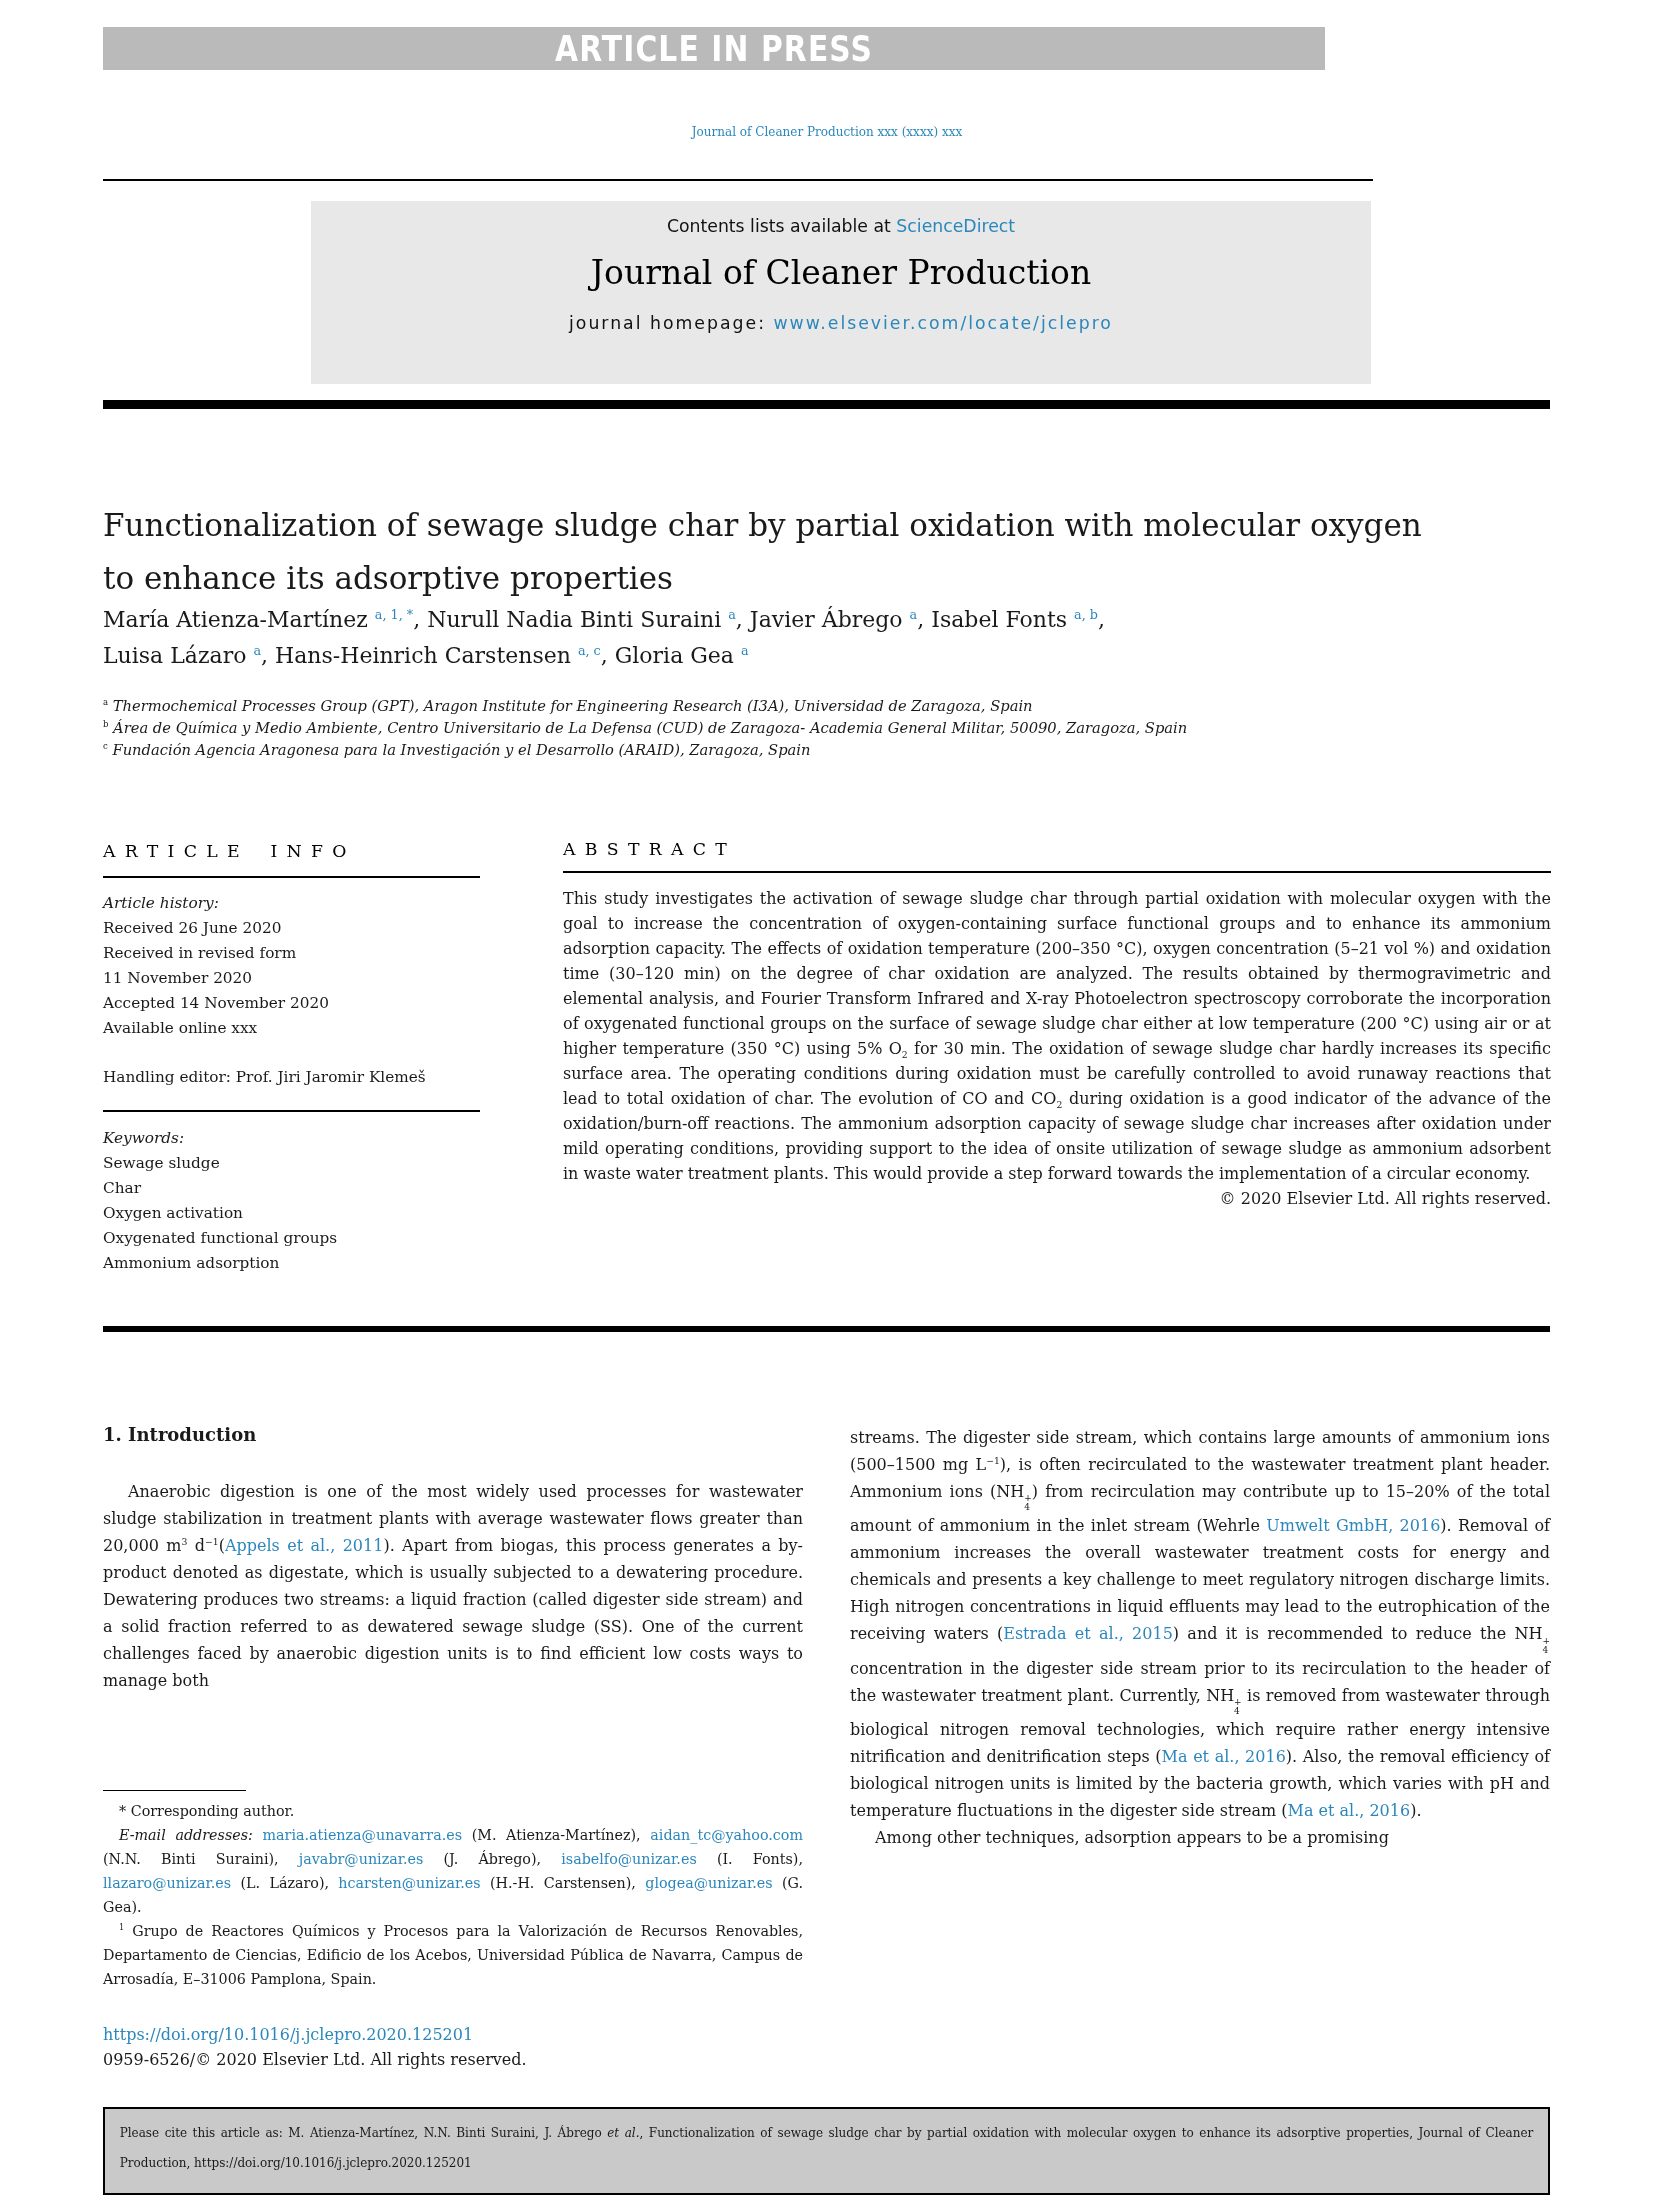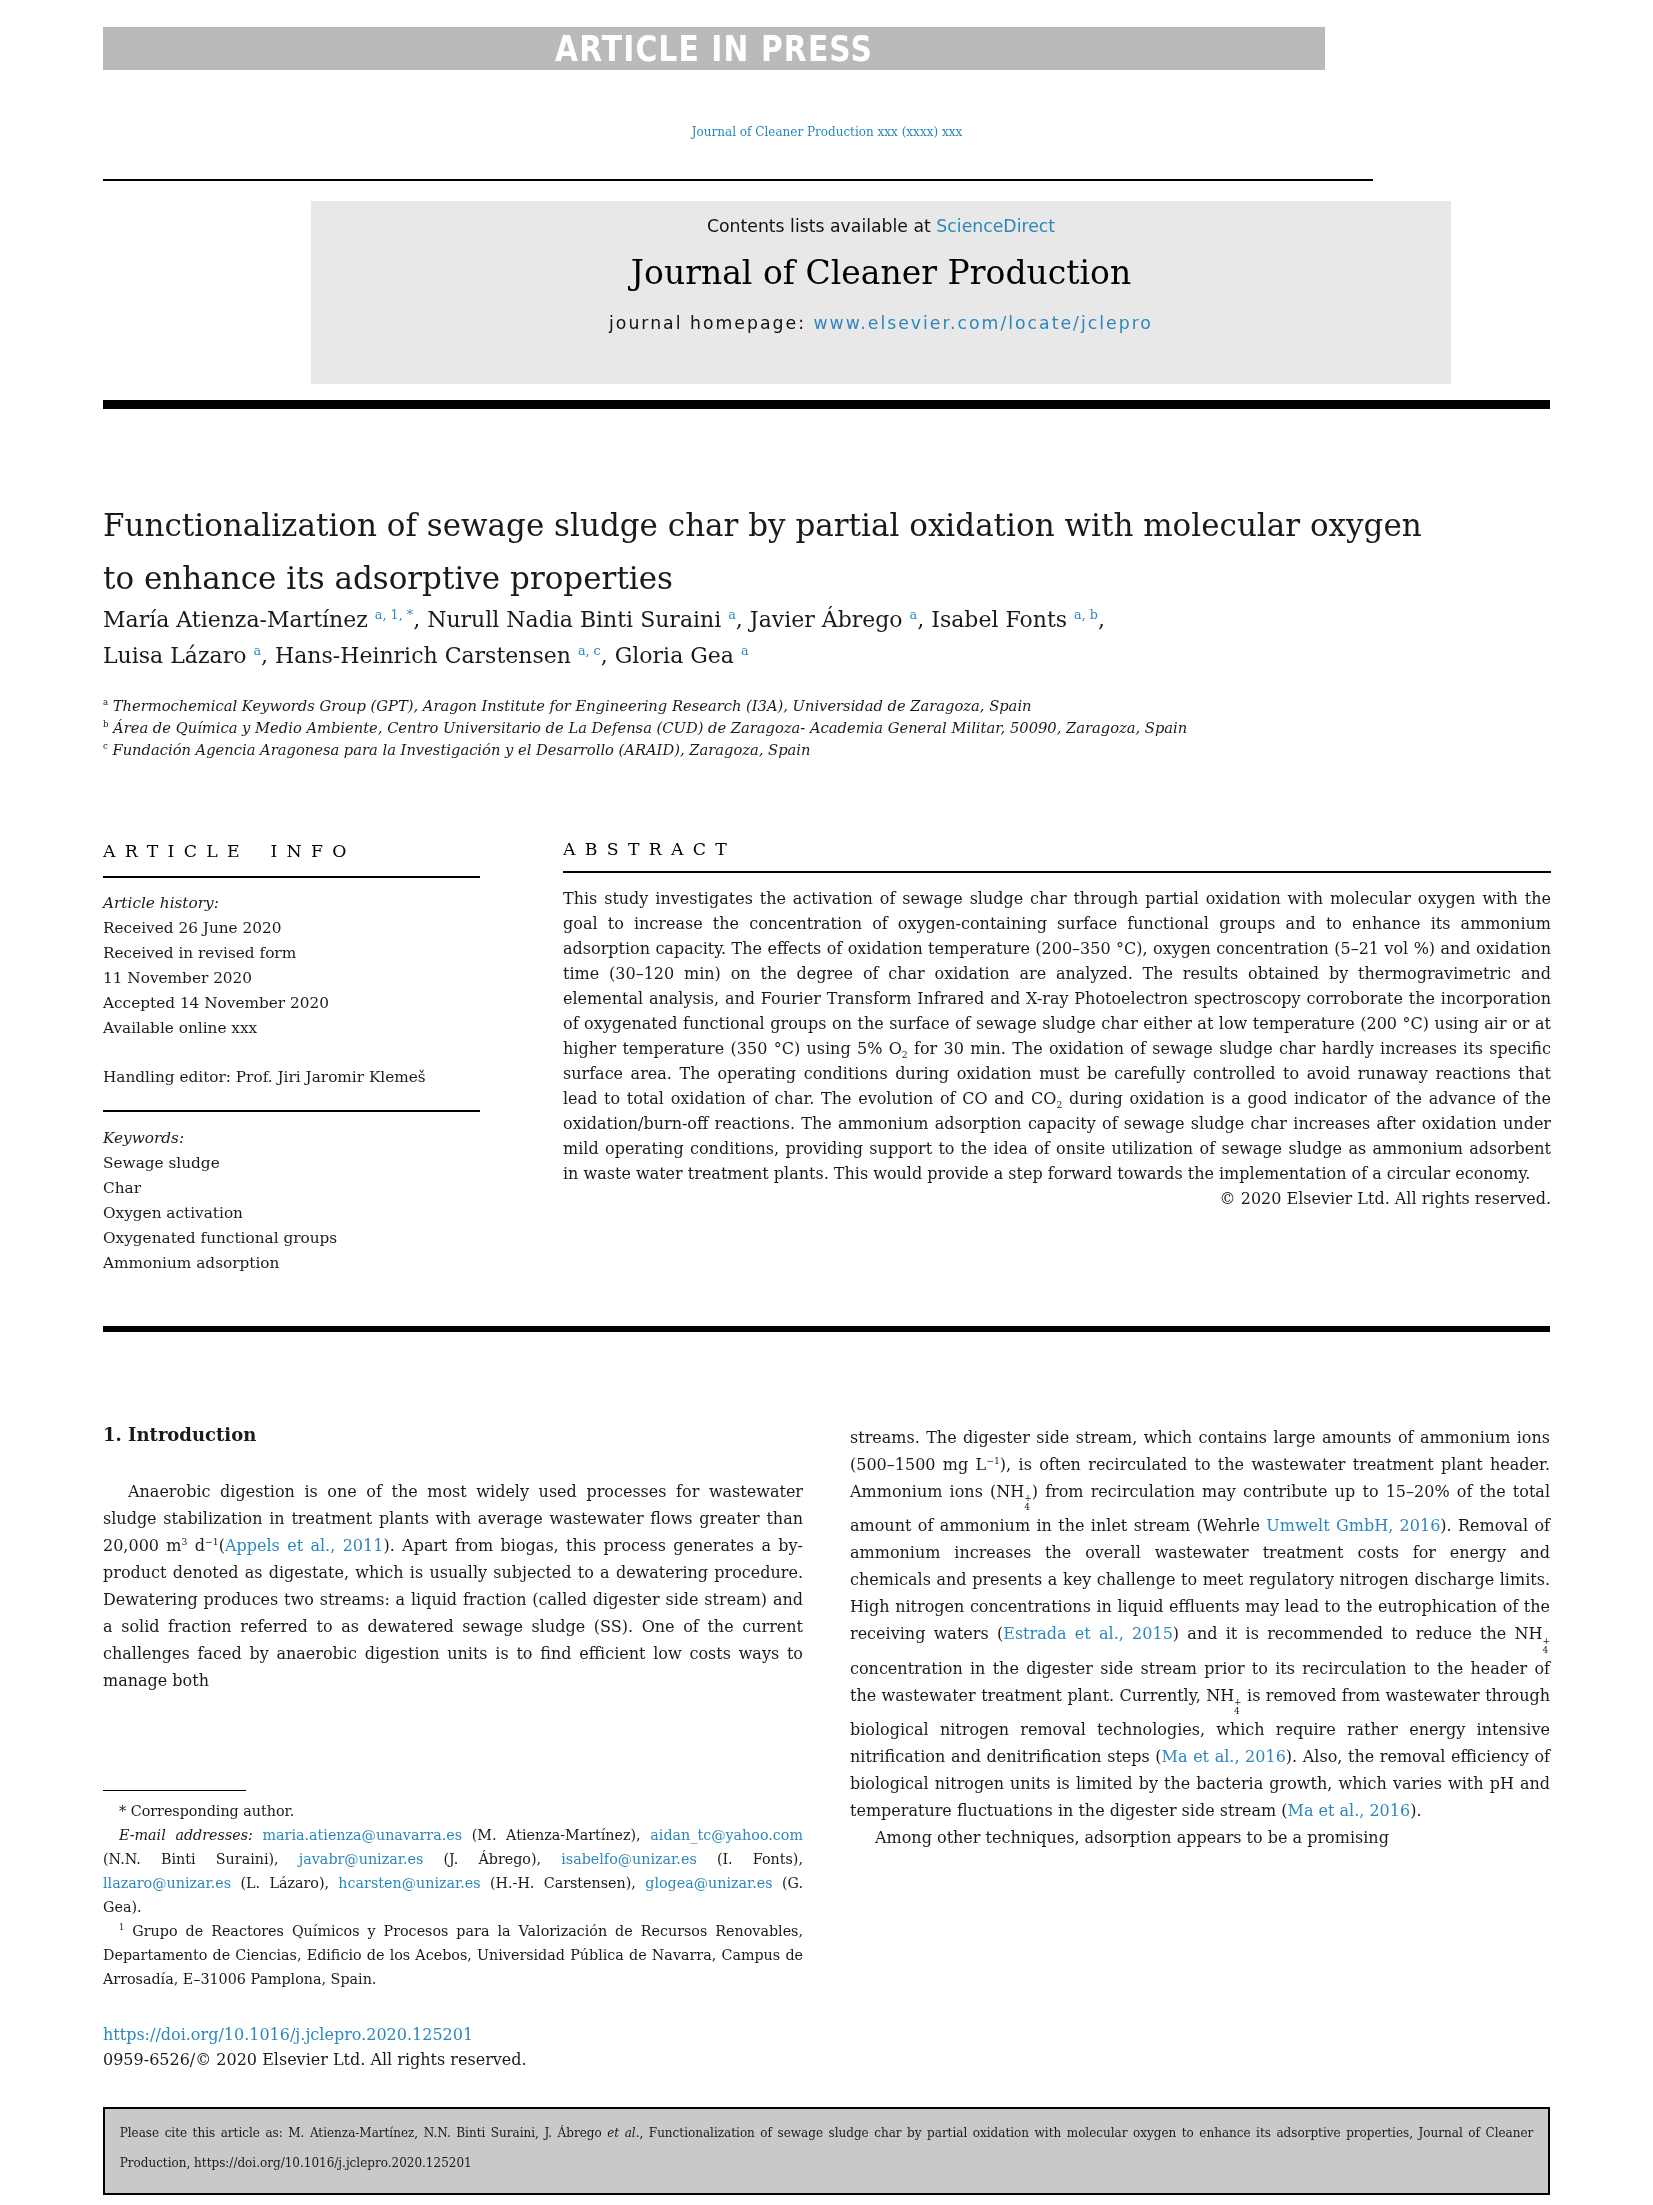--- a/index.html
+++ b/index.html
@@ -16,21 +16,21 @@
           background:var(--banner-bg);display:flex;align-items:center;justify-content:center;}
   .banner-text{font-family:"DejaVu Sans",sans-serif;font-weight:bold;font-size:35px;color:#ffffff;
                letter-spacing:1.3px;white-space:nowrap;display:inline-block;transform:scaleX(.85);}
 
   .journal-ref{position:absolute;top:125px;left:0;width:100%;text-align:center;
                font-size:12px;color:var(--link);}
 
   .rule-thin{position:absolute;top:179px;left:103px;width:1270px;height:2px;background:#000;}
 
   
-  .masthead{position:absolute;top:201px;left:311px;width:1140px;height:183px;
+  .masthead{position:absolute;top:201px;left:311px;width:1060px;height:183px;
             background:var(--masthead-bg);text-align:center;}
   .contents-line{margin-top:14.7px;font-family:"DejaVu Sans",sans-serif;font-size:17.3px;color:#111;}
   .journal-name{margin-top:17.3px;font-size:33px;color:#000;}
   .homepage-line{margin-top:21.3px;font-family:"DejaVu Sans",sans-serif;font-size:17.3px;
                  letter-spacing:2px;color:#111;}
   .bar-thick{position:absolute;top:400px;left:103px;width:1447px;height:9.3px;background:#000;}
 
   
   .title{position:absolute;top:499px;left:103px;width:1320px;margin:0;
          font-weight:400;font-size:31px;line-height:53px;}
@@ -102,21 +102,21 @@
   <div class="bar-thick"></div>
 
   <h1 class="title">Functionalization of sewage sludge char by partial oxidation with molecular oxygen to enhance its adsorptive properties</h1>
 
   <div class="authors">
     <div>María Atienza-Martínez <span class="supl">a, 1, *</span>, Nurull Nadia Binti Suraini <span class="supl">a</span>, Javier Ábrego <span class="supl">a</span>, Isabel Fonts <span class="supl">a, b</span>,</div>
     <div>Luisa Lázaro <span class="supl">a</span>, Hans-Heinrich Carstensen <span class="supl">a, c</span>, Gloria Gea <span class="supl">a</span></div>
   </div>
 
   <div class="affils">
-    <div class="affil"><span class="sup">a</span><span class="i"> Thermochemical Keywords Group (GPT), Aragon Institute for Engineering Research (I3A), Universidad de Zaragoza, Spain</span></div>
+    <div class="affil"><span class="sup">a</span><span class="i"> Thermochemical Processes Group (GPT), Aragon Institute for Engineering Research (I3A), Universidad de Zaragoza, Spain</span></div>
     <div class="affil"><span class="sup">b</span><span class="i"> Área de Química y Medio Ambiente, Centro Universitario de La Defensa (CUD) de Zaragoza- Academia General Militar, 50090, Zaragoza, Spain</span></div>
     <div class="affil"><span class="sup">c</span><span class="i"> Fundación Agencia Aragonesa para la Investigación y el Desarrollo (ARAID), Zaragoza, Spain</span></div>
   </div>
 
   <section class="info-col">
     <div class="sec-heading">ARTICLE INFO</div>
     <div class="rule-mid"></div>
     <p class="label">Article history:</p>
     <div class="histline">Received 26 June 2020</div>
     <div class="histline">Received in revised form</div>

